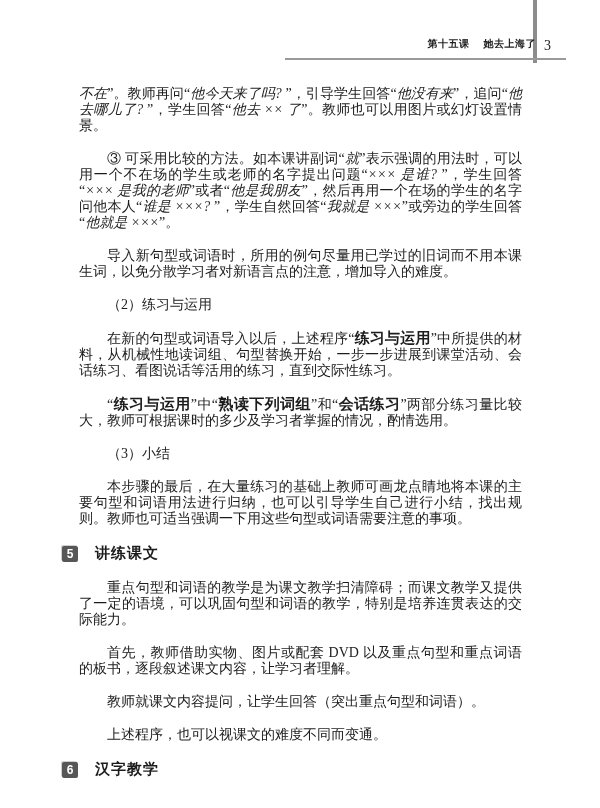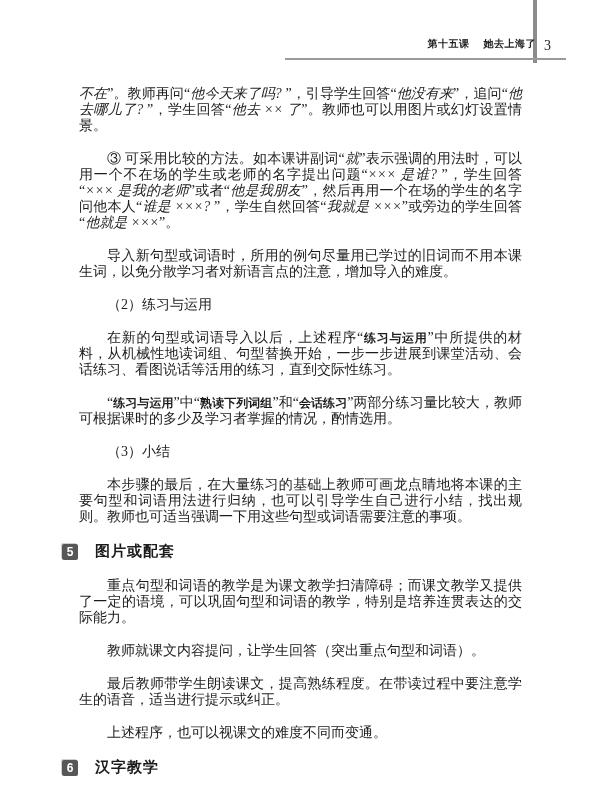--- a/index.html
+++ b/index.html
@@ -27,21 +27,21 @@
   .page-number{position:absolute;top:38px;left:544px;font-size:14px;}
   .header-rule{position:absolute;left:285px;top:58px;width:281px;height:2px;background:var(--rule);}
 
   
   .content{position:absolute;left:62px;top:69px;width:477px;}
   .para{margin:17px;font-size:14px;line-height:16px;text-align:justify;}
   .para.indent{text-indent:2em;}
   .seg-kai{font-style:italic;}
   .seg-bold{
     font-weight:bold;font-style:normal;
-    font-family:"Liberation Sans","DejaVu Sans",sans-serif;font-size:12px;
+    font-family:"Liberation Sans","DejaVu Sans",sans-serif;font-size:15px;
   }
   .section-heading{display:flex;align-items:center;gap:17px;margin:11px 0 7px 0;}
   .section-num{
     display:inline-flex;align-items:center;justify-content:center;
     width:16px;height:16px;border-radius:2px;
     background:var(--boxbg);color:var(--boxfg);
     font-family:"Liberation Sans","DejaVu Sans",sans-serif;
     font-weight:bold;font-size:12px;line-height:1;
     box-shadow:-1px -1px 0 #cfcfcf;
   }
@@ -65,24 +65,24 @@
       <p class="para"><span class="seg-kai">不在</span><span>”。教师再问“</span><span class="seg-kai">他今天来了吗? </span><span>”，引导学生回答“</span><span class="seg-kai">他没有来</span><span>”，追问“</span><span class="seg-kai">他去哪儿了? </span><span>”，学生回答“</span><span class="seg-kai">他去 ×× 了</span><span>”。教师也可以用图片或幻灯设置情景。</span></p>
       <p class="para indent"><span>③ 可采用比较的方法。如本课讲副词“</span><span class="seg-kai">就</span><span>”表示强调的用法时，可以用一个不在场的学生或老师的名字提出问题“</span><span class="seg-kai">××× 是谁? </span><span>”，学生回答“</span><span class="seg-kai">××× 是我的老师</span><span>”或者“</span><span class="seg-kai">他是我朋友</span><span>”，然后再用一个在场的学生的名字问他本人“</span><span class="seg-kai">谁是 ×××? </span><span>”，学生自然回答“</span><span class="seg-kai">我就是 ×××</span><span>”或旁边的学生回答“</span><span class="seg-kai">他就是 ×××</span><span>”。</span></p>
       <p class="para indent"><span>导入新句型或词语时，所用的例句尽量用已学过的旧词而不用本课生词，以免分散学习者对新语言点的注意，增加导入的难度。</span></p>
       <p class="para indent"><span>（2）练习与运用</span></p>
       <p class="para indent"><span>在新的句型或词语导入以后，上述程序“</span><span class="seg-bold">练习与运用</span><span>”中所提供的材料，从机械性地读词组、句型替换开始，一步一步进展到课堂活动、会话练习、看图说话等活用的练习，直到交际性练习。</span></p>
       <p class="para indent"><span>“</span><span class="seg-bold">练习与运用</span><span>”中“</span><span class="seg-bold">熟读下列词组</span><span>”和“</span><span class="seg-bold">会话练习</span><span>”两部分练习量比较大，教师可根据课时的多少及学习者掌握的情况，酌情选用。</span></p>
       <p class="para indent"><span>（3）小结</span></p>
       <p class="para indent"><span>本步骤的最后，在大量练习的基础上教师可画龙点睛地将本课的主要句型和词语用法进行归纳，也可以引导学生自己进行小结，找出规则。教师也可适当强调一下用这些句型或词语需要注意的事项。</span></p>
       <div class="section-heading">
         <span class="section-num">5</span>
-        <span class="section-title">图片或配套</span>
+        <span class="section-title">讲练课文</span>
       </div>
       <p class="para indent"><span>重点句型和词语的教学是为课文教学扫清障碍；而课文教学又提供了一定的语境，可以巩固句型和词语的教学，特别是培养连贯表达的交际能力。</span></p>
+      <p class="para indent"><span>首先，教师借助实物、图片或配套 DVD 以及重点句型和重点词语的板书，逐段叙述课文内容，让学习者理解。</span></p>
       <p class="para indent"><span>教师就课文内容提问，让学生回答（突出重点句型和词语）。</span></p>
-      <p class="para indent"><span>最后教师带学生朗读课文，提高熟练程度。在带读过程中要注意学生的语音，适当进行提示或纠正。</span></p>
       <p class="para indent"><span>上述程序，也可以视课文的难度不同而变通。</span></p>
       <div class="section-heading">
         <span class="section-num">6</span>
         <span class="section-title">汉字教学</span>
       </div>
     </div>
 </div>
 
 </body></html>

